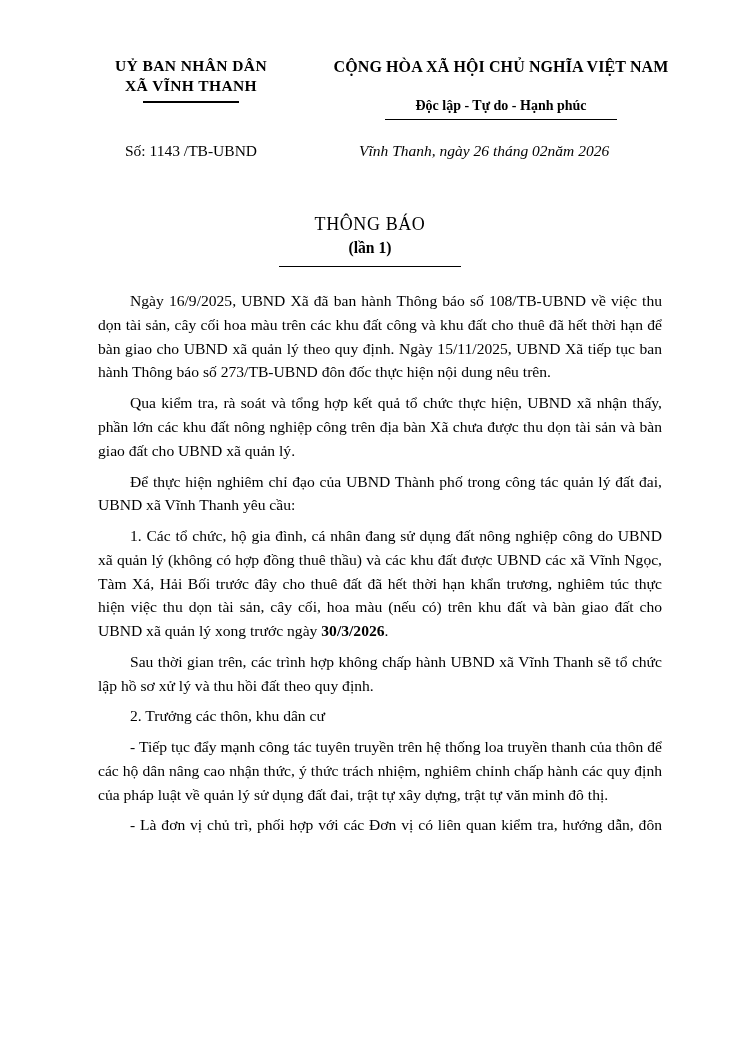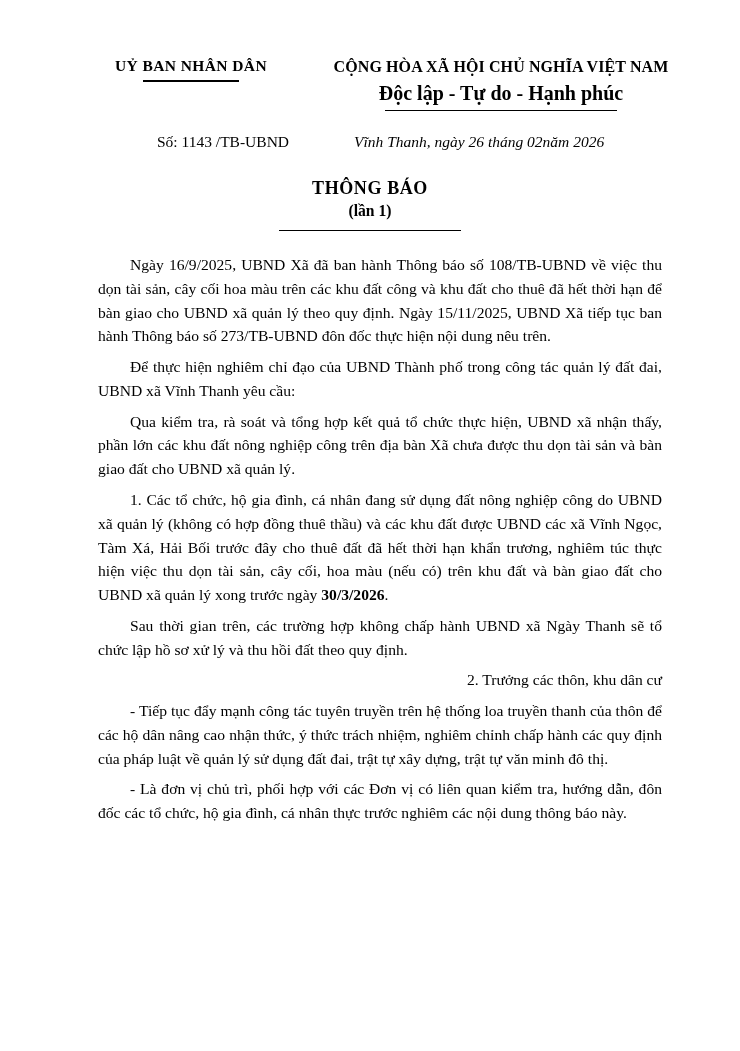--- a/index.html
+++ b/index.html
@@ -51,39 +51,40 @@
   }
   .nation-line {
     font-weight: bold;
     font-size: 16px;
     letter-spacing: 0.1px;
     line-height: 1.32;
     white-space: nowrap;
   }
   .motto-line {
     font-weight: bold;
-    font-size: 20px;
+    font-size: 14px;
     line-height: 1.32;
-    margin-top: 3px;
+    margin-top: 20px;
     display: inline-block;
     white-space: nowrap;
   }
   .rule-motto {
     width: 232px;
     height: 1.6px;
     background: #000;
     margin: 3px auto 0 auto;
   }
 
   
   .subhead {
     display: flex;
     align-items: flex-start;
-    padding: 22px 60px 0 92px;
-    box-sizing: border-box;
+    padding: 22px 60px 0 60px;
+    box-sizing: border-box;
+    gap: 37px;
   }
   .doc-number {
     width: 262px;
     text-align: center;
     font-size: 15.5px;
     flex: none;
     white-space: nowrap;
   }
   .dateline {
     flex: 1;
@@ -93,24 +94,25 @@
     white-space: nowrap;
   }
 
   
   .title-block {
     text-align: center;
     padding: 26px 42px 0 42px;
     box-sizing: border-box;
   }
   .doc-type {
-    font-weight: bold;
+    font-weight: normal;
     font-size: 18px;
     letter-spacing: 0.6px;
     line-height: 1.3;
+    margin-top: 27px;
   }
   .doc-subject {
     font-weight: bold;
     font-size: 15.7px;
     line-height: 1.42;
     margin-top: 5px;
     padding: 0 8px;
   }
   .doc-round {
     font-weight: bold;
@@ -131,37 +133,38 @@
   }
   .body > p {
     margin: 0;
     font-size: 15.6px;
     line-height: 1.525;
     text-align: justify;
     text-indent: 32px;
     padding-bottom: 1px;
   }
   .body > p.heading-item {
-    text-align: right;
+    text-align: left;
   }
   .body > p.spaced {
     margin-top: 6px;
   }
   .bold-italic {
     font-weight: bold;
   }
 </style>
 </head>
 <body>
 
 <div class="page">
 
   <div class="masthead">
     <div class="masthead-left">
       <div class="org-line">UỶ BAN NHÂN DÂN</div>
+      <div class="org-line">XÃ VĨNH THANH</div>
       <div class="rule-short"></div>
     </div>
     <div class="masthead-right">
       <div class="nation-line">CỘNG HÒA XÃ HỘI CHỦ NGHĨA VIỆT NAM</div>
       <div>
         <span class="motto-line">Độc lập - Tự do - Hạnh phúc</span>
       </div>
       <div class="rule-motto"></div>
     </div>
   </div>
@@ -174,27 +177,27 @@
   <div class="title-block">
     <div class="doc-type">THÔNG BÁO</div>
     <div class="doc-round">(lần 1)</div>
     <div class="rule-title"></div>
   </div>
 
   <div class="body">
 
     <p>Ngày 16/9/2025, UBND Xã đã ban hành Thông báo số 108/TB-UBND về việc thu dọn tài sản, cây cối hoa màu trên các khu đất công và khu đất cho thuê đã hết thời hạn để bàn giao cho UBND xã quản lý theo quy định. Ngày 15/11/2025, UBND Xã tiếp tục ban hành Thông báo số 273/TB-UBND đôn đốc thực hiện nội dung nêu trên.</p>
 
+    <p class="spaced">Qua kiểm tra, rà soát và tổng hợp kết quả tổ chức thực hiện, UBND xã nhận thấy, phần lớn các khu đất nông nghiệp công trên địa bàn Xã chưa được thu dọn tài sản và bàn giao đất cho UBND xã quản lý.</p>
+
     <p class="spaced">Để thực hiện nghiêm chỉ đạo của UBND Thành phố trong công tác quản lý đất đai, UBND xã Vĩnh Thanh yêu cầu:</p>
 
-    <p class="spaced">Qua kiểm tra, rà soát và tổng hợp kết quả tổ chức thực hiện, UBND xã nhận thấy, phần lớn các khu đất nông nghiệp công trên địa bàn Xã chưa được thu dọn tài sản và bàn giao đất cho UBND xã quản lý.</p>
-
     <p class="spaced"><span>1. Các tổ chức, hộ gia đình, cá nhân đang sử dụng đất nông nghiệp công do UBND xã quản lý (không có hợp đồng thuê thầu) và các khu đất được UBND các xã Vĩnh Ngọc, Tàm Xá, Hải Bối trước đây cho thuê đất đã hết thời hạn khẩn trương, nghiêm túc thực hiện việc thu dọn tài sản, cây cối, hoa màu (nếu có) trên khu đất và bàn giao đất cho UBND xã quản lý xong trước ngày </span><span class="bold-italic">30/3/2026</span><span>.</span></p>
 
-    <p class="spaced">Sau thời gian trên, các trường hợp không chấp hành UBND xã Ngày Thanh sẽ tổ chức lập hồ sơ xử lý và thu hồi đất theo quy định.</p>
+    <p class="spaced">Sau thời gian trên, các trình hợp không chấp hành UBND xã Vĩnh Thanh sẽ tổ chức lập hồ sơ xử lý và thu hồi đất theo quy định.</p>
 
     <p class="spaced heading-item">2. Trưởng các thôn, khu dân cư</p>
 
     <p class="spaced">- Tiếp tục đẩy mạnh công tác tuyên truyền trên hệ thống loa truyền thanh của thôn để các hộ dân nâng cao nhận thức, ý thức trách nhiệm, nghiêm chỉnh chấp hành các quy định của pháp luật về quản lý sử dụng đất đai, trật tự xây dựng, trật tự văn minh đô thị.</p>
 
 
 
     <p class="spaced">- Là đơn vị chủ trì, phối hợp với các Đơn vị có liên quan kiểm tra, hướng dẫn, đôn đốc các tổ chức, hộ gia đình, cá nhân thực trước nghiêm các nội dung thông báo này.</p>
 
   </div>

